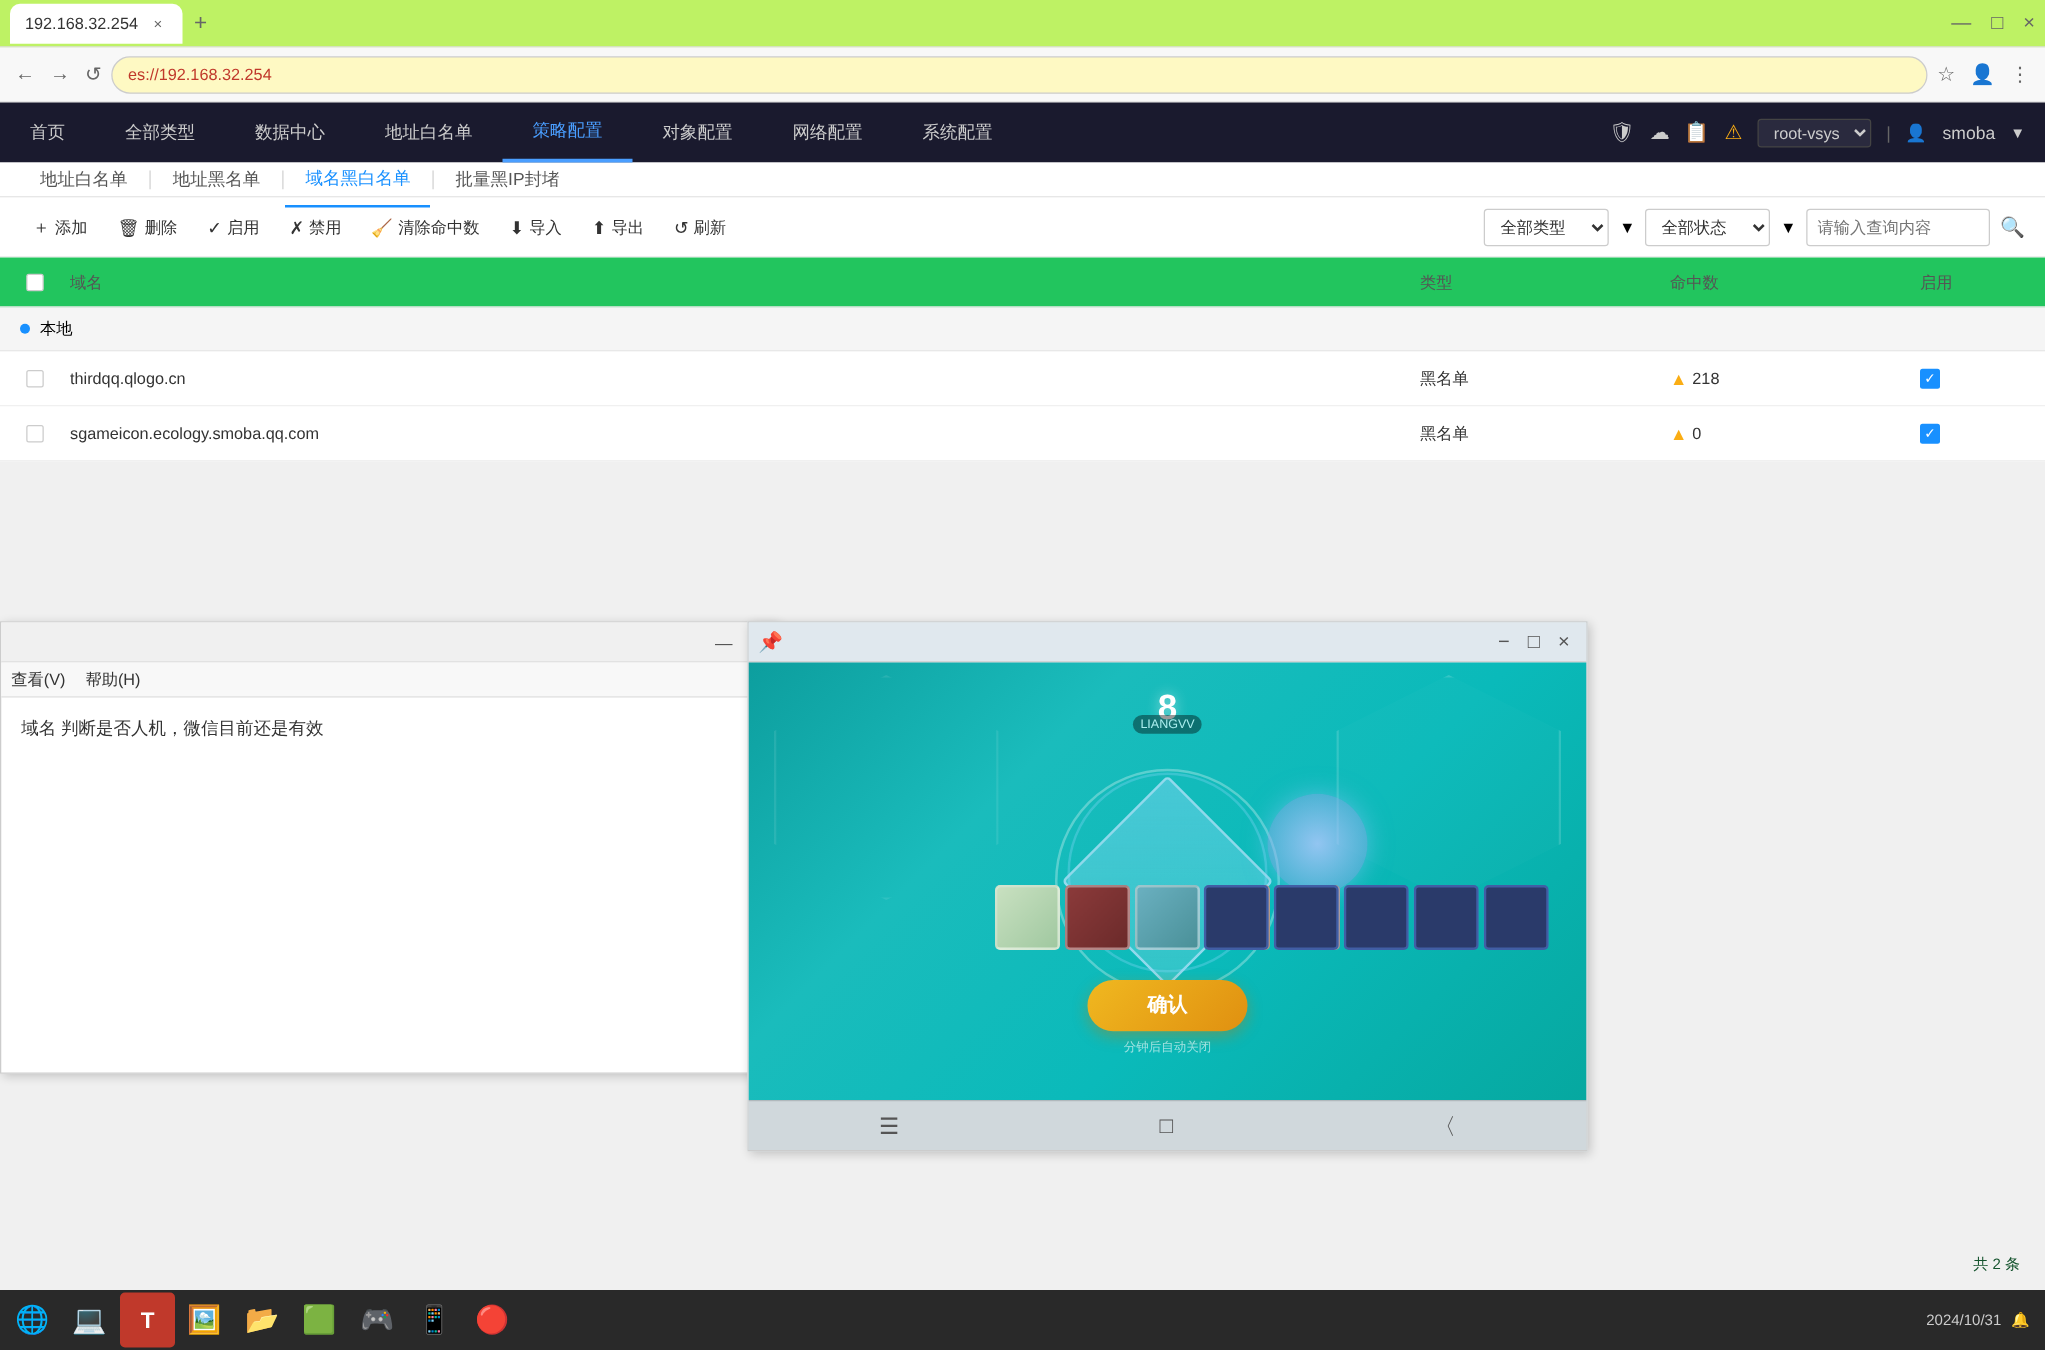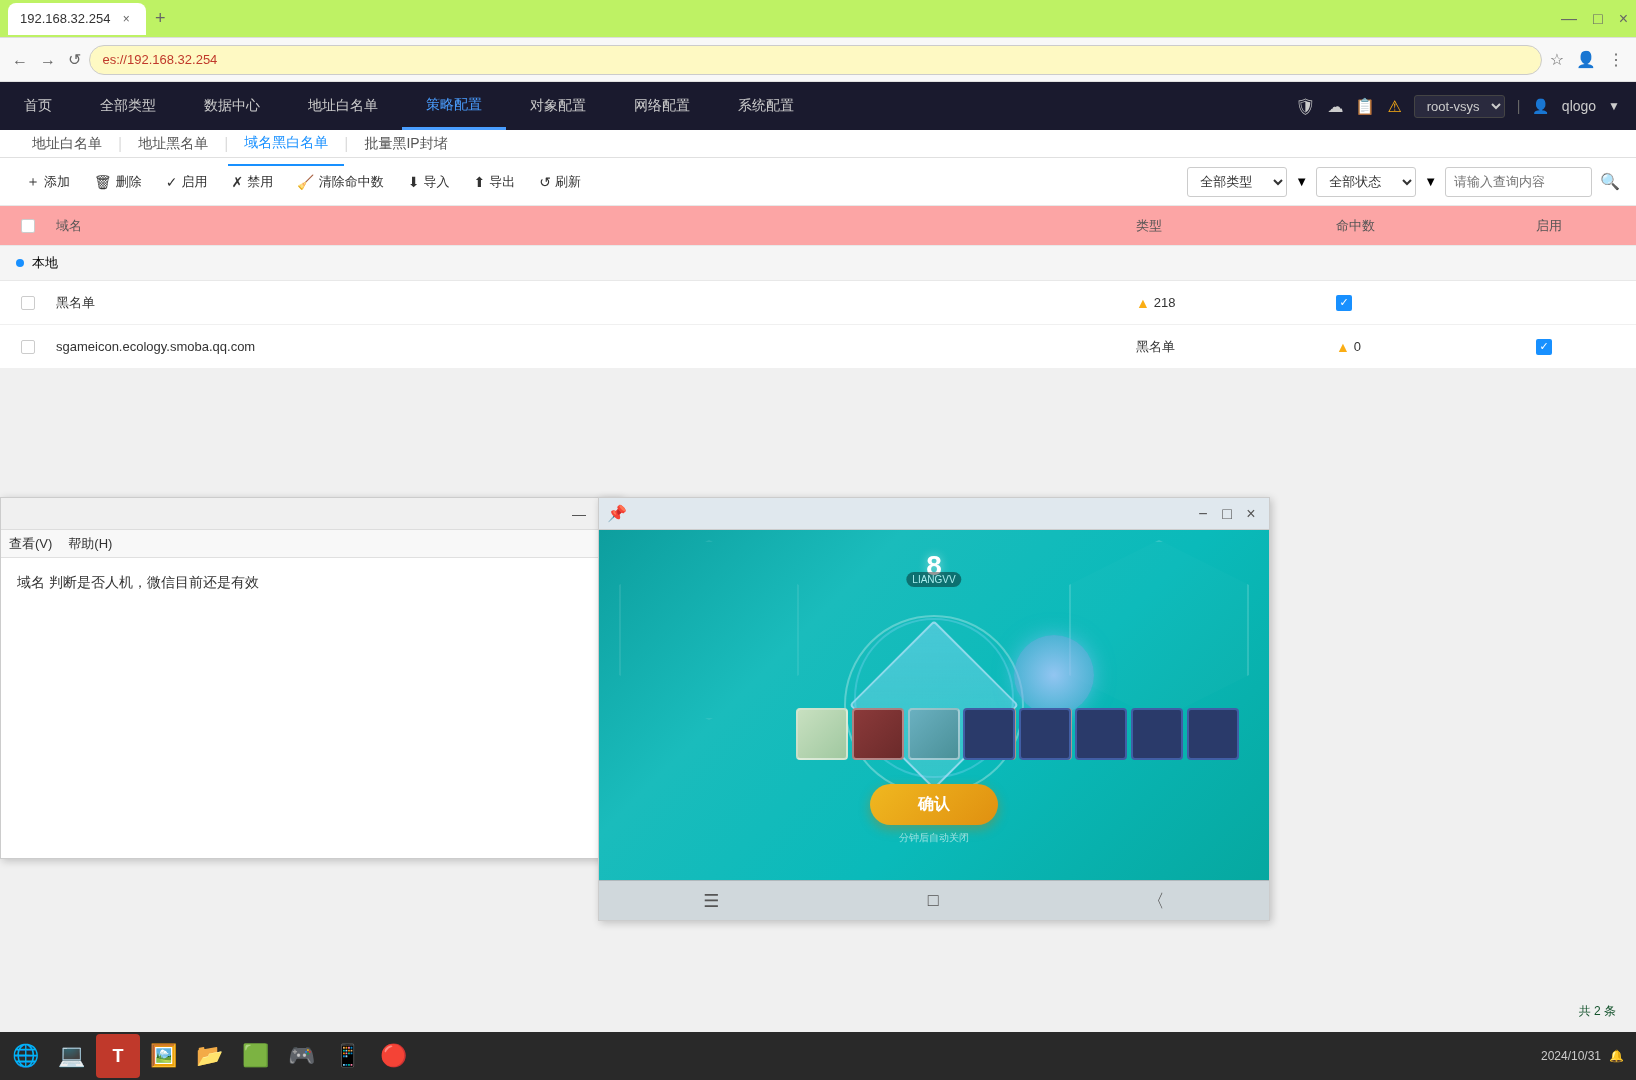--- a/index.html
+++ b/index.html
@@ -195,21 +195,21 @@
     }
 
     
     .table-container {
       background: #fff;
       flex: 1;
     }
     .table-header {
       display: grid;
       grid-template-columns: 40px 1fr 200px 200px 100px;
-      background: #fca5a5;
+      background: #22c55e;
       border-bottom: 1px solid #e8e8e8;
       height: 40px;
       align-items: center;
       padding: 0 8px;
     }
     .th-cell {
       font-size: 13px;
       color: #555;
       font-weight: 500;
       padding: 0 8px;
@@ -589,21 +589,21 @@
   <div class="nav-right">
     <span style="font-size:16px;">🛡</span>
     <span style="font-size:16px;">☁</span>
     <span style="font-size:16px;">📋</span>
     <span style="font-size:16px; color: #faad14;">⚠</span>
     <select class="nav-select">
       <option>root-vsys</option>
     </select>
     <span style="color:#666;">|</span>
     <span style="font-size:14px;">👤</span>
-    <span style="cursor:pointer;">qlogo</span>
+    <span style="cursor:pointer;">smoba</span>
     <span style="font-size:12px;">▼</span>
   </div>
 </div>
 
 <div class="sub-nav">
   <div class="sub-nav-item">
     <span>地址白名单</span>
   </div>
   <span class="sub-nav-sep">|</span>
   <div class="sub-nav-item">
@@ -679,20 +679,21 @@
 
   <div class="table-group-header">
     <div class="group-dot"></div>
     <span>本地</span>
   </div>
 
   <div class="table-row">
     <div class="td-cell checkbox-cell">
       <div class="check-box"></div>
     </div>
+    <div class="td-cell">thirdqq.qlogo.cn</div>
     <div class="td-cell">黑名单</div>
     <div class="td-cell">
       <span class="warning-icon">▲</span>
       <span>218</span>
     </div>
     <div class="td-cell">
       <div class="check-enabled">✓</div>
     </div>
   </div>
 

